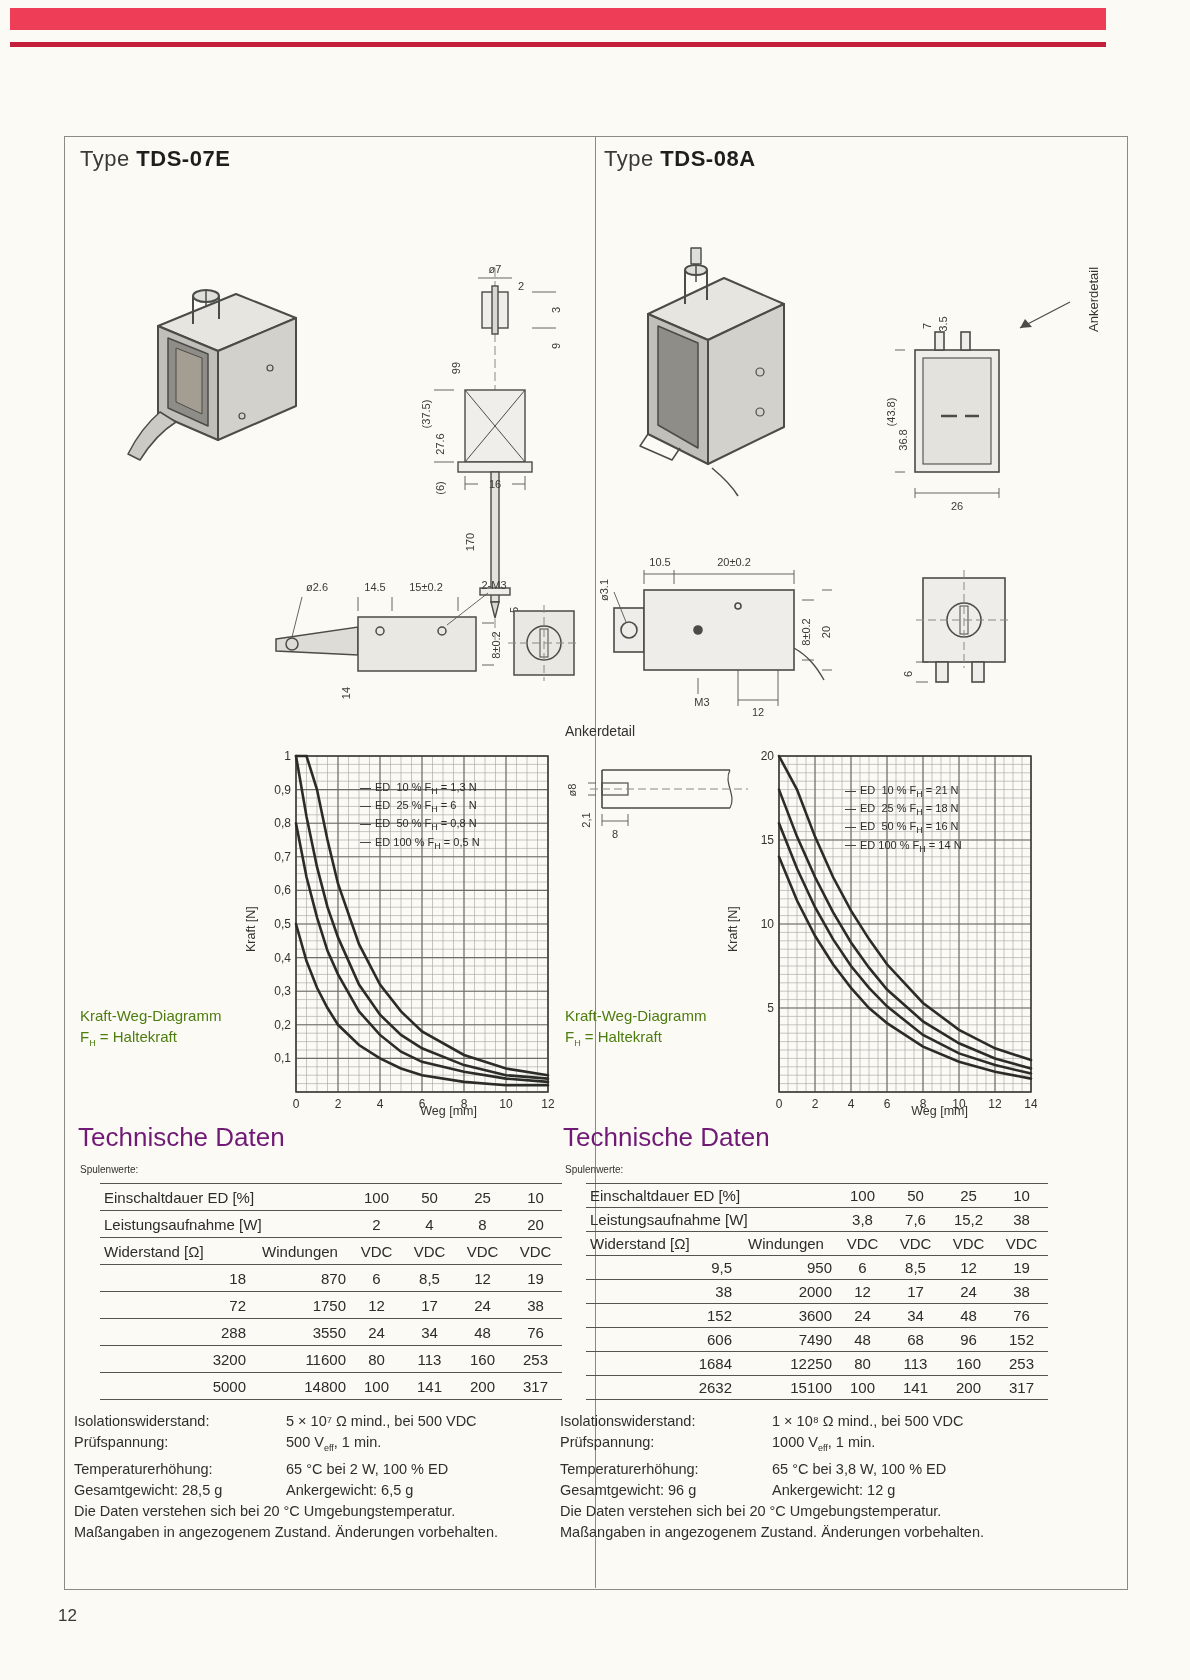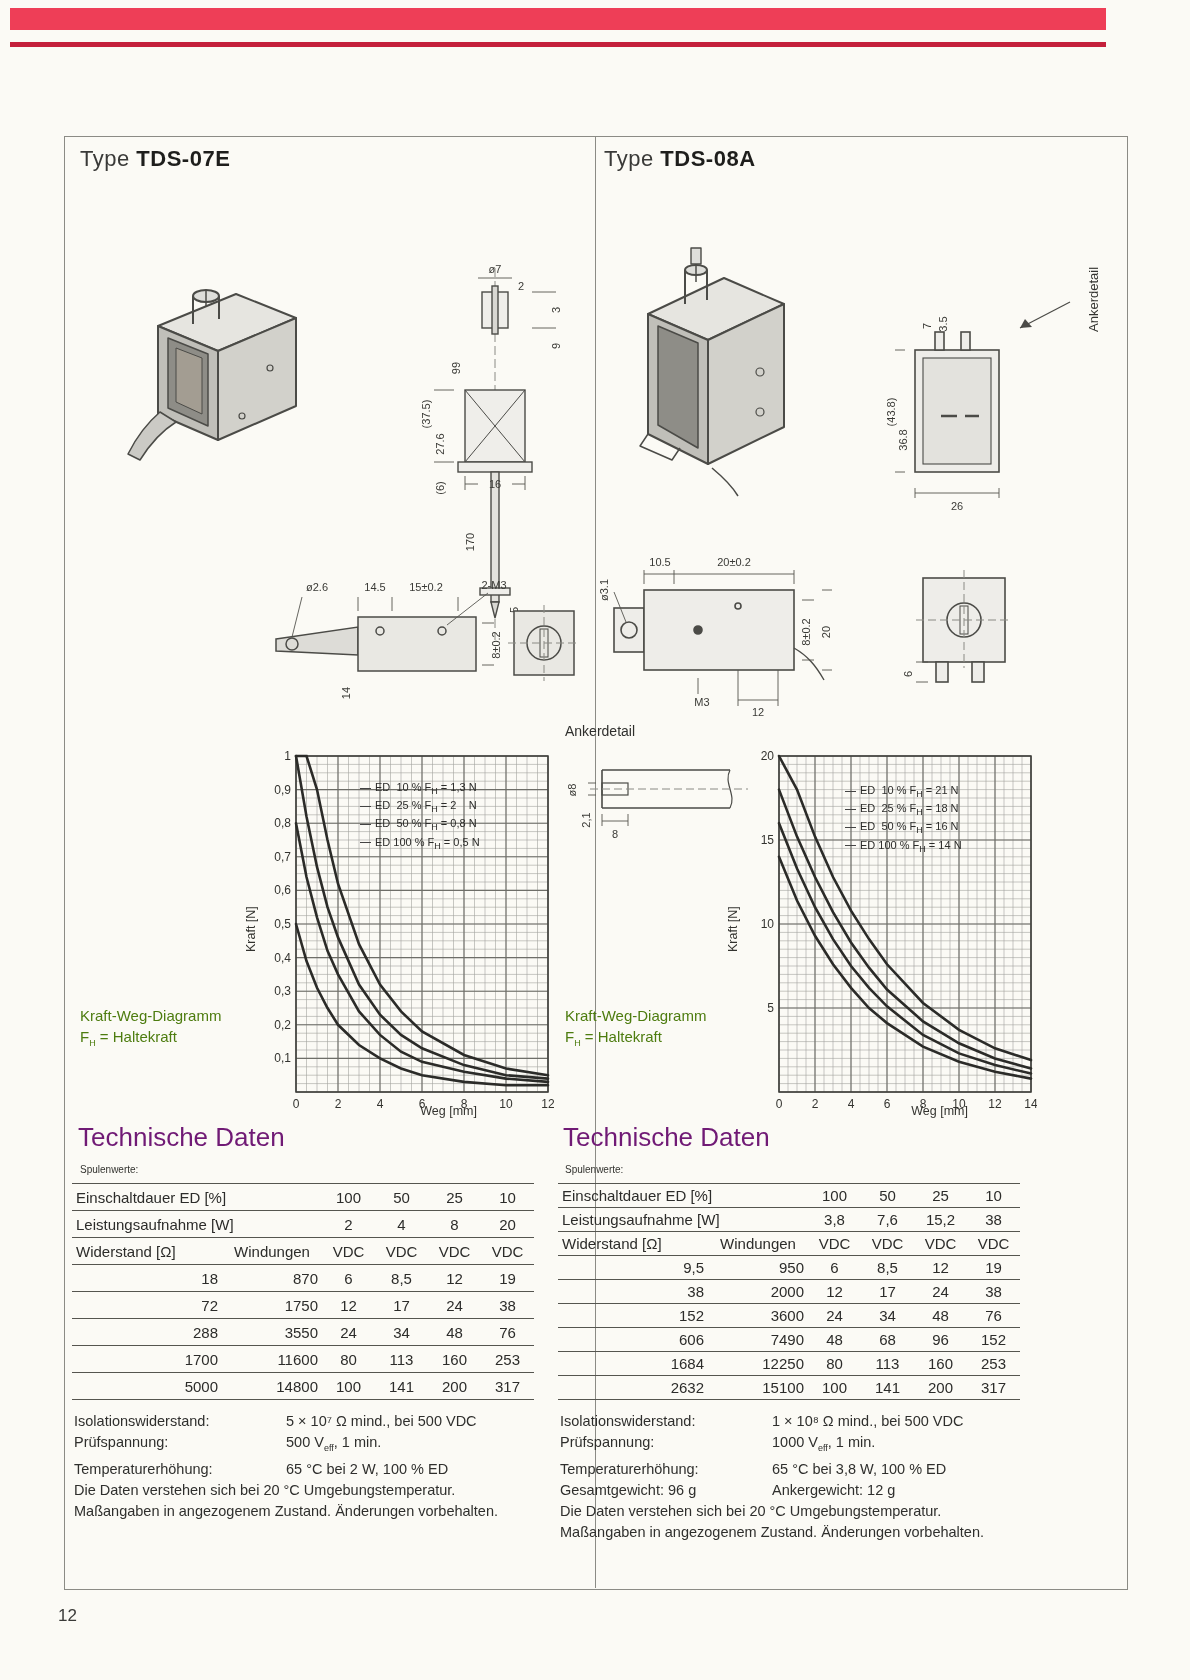--- a/index.html
+++ b/index.html
@@ -14,21 +14,21 @@
   .col-title .t-name{font-weight:bold;color:#1e1e1c;}
   .td-head{position:absolute;font-size:26px;color:#701a75;}
   .sub-head{position:absolute;font-size:10px;color:#33332f;}
   .caption{position:absolute;font-size:15px;line-height:21px;color:#4d7c0f;}
   .xlabel{position:absolute;font-size:12.5px;text-align:right;color:#33332f;}
   .ylabel{position:absolute;font-size:12.5px;color:#33332f;transform:rotate(-90deg);transform-origin:top left;width:90px;}
   .legend{position:absolute;font-size:11px;line-height:14px;color:#2c2c2a;}
   .lrow{white-space:pre;}
   .ltick{display:inline-block;width:11px;border-top:1.2px solid #444;margin-right:4px;vertical-align:middle;}
   sub{font-size:9px;}
-  .tbl{position:absolute;border-collapse:collapse;font-size:15px;color:#2c2c2a;border-bottom:1.5px solid #55554f;}
+  .tbl{position:absolute;border-collapse:collapse;font-size:15px;color:#2c2c2a;border-bottom:1.5px solid #55554f;margin-left:28px;}
   .tbl td{border-top:1px solid #55554f;padding:0 4px;}
   .t7 td{height:26px;}
   .t8 td{height:23px;}
   .lab,.h1{text-align:left;padding-left:4px;}
   .h2{text-align:center;}
   .num{text-align:center;}
   .c1{text-align:right;padding-right:34px;}
   .c2{text-align:right;padding-right:26px;}
   .footer{position:absolute;font-size:14.5px;line-height:21px;color:#2f2f2d;padding-top:6px;}
   .fl{display:inline-block;width:212px;}
@@ -241,21 +241,21 @@
       <text x="29" y="213.6" text-anchor="end" class="tick">0,4</text>
       <text x="29" y="180" text-anchor="end" class="tick">0,5</text>
       <text x="29" y="146.4" text-anchor="end" class="tick">0,6</text>
       <text x="29" y="112.80000000000001" text-anchor="end" class="tick">0,7</text>
       <text x="29" y="79.19999999999999" text-anchor="end" class="tick">0,8</text>
       <text x="29" y="45.599999999999966" text-anchor="end" class="tick">0,9</text>
       <text x="29" y="12" text-anchor="end" class="tick">1</text>
     </svg>
   <div class="legend" style="left:360px;top:780px;">
     <div class="lrow"><span class="ltick"></span><span>ED  10 % F</span><sub>H</sub><span> = 1,3 N</span></div>
-    <div class="lrow"><span class="ltick"></span><span>ED  25 % F</span><sub>H</sub><span> = 2    N</span></div>
+    <div class="lrow"><span class="ltick"></span><span>ED  25 % F</span><sub>H</sub><span> = 6    N</span></div>
     <div class="lrow"><span class="ltick"></span><span>ED  50 % F</span><sub>H</sub><span> = 0,8 N</span></div>
     <div class="lrow"><span class="ltick"></span><span>ED 100 % F</span><sub>H</sub><span> = 0,5 N</span></div>
   </div>
   <div class="xlabel" style="left:357px;top:1104px;width:120px;">Weg [mm]</div>
 
   <div class="caption" style="left:80px;top:1005px;">
     <div>Kraft-Weg-Diagramm</div>
     <div><span>F</span><sub>H</sub><span> = Haltekraft</span></div>
   </div>
 
@@ -312,21 +312,21 @@
         </tr>
       <tr>
           <td class="c1">288</td>
           <td class="c2">3550</td>
           <td class="num">24</td>
           <td class="num">34</td>
           <td class="num">48</td>
           <td class="num">76</td>
         </tr>
       <tr>
-          <td class="c1">1700</td>
+          <td class="c1">3200</td>
           <td class="c2">11600</td>
           <td class="num">80</td>
           <td class="num">113</td>
           <td class="num">160</td>
           <td class="num">253</td>
         </tr>
       <tr>
           <td class="c1">5000</td>
           <td class="c2">14800</td>
           <td class="num">100</td>
@@ -334,20 +334,21 @@
           <td class="num">200</td>
           <td class="num">317</td>
         </tr>
     </tbody>
   </table>
 
   <div class="footer" style="left:74px;top:1405px;width:460px;">
     <div class="frow"><span class="fl">Isolationswiderstand:</span><span class="fv">5 × 10⁷ Ω mind., bei 500 VDC</span></div>
     <div class="frow"><span class="fl">Prüfspannung:</span><span class="fv"><span>500 V</span><sub>eff</sub><span>, 1 min.</span></span></div>
     <div class="frow"><span class="fl">Temperaturerhöhung:</span><span class="fv">65 °C bei 2 W, 100 % ED</span></div>
+    <div class="frow"><span class="fl">Gesamtgewicht: 28,5 g</span><span class="fv">Ankergewicht: 6,5 g</span></div>
     <div class="fnote">Die Daten verstehen sich bei 20 °C Umgebungstemperatur.</div>
     <div class="fnote">Maßangaben in angezogenem Zustand. Änderungen vorbehalten.</div>
   </div>
 
   <div class="col-title" style="left:604px;top:146px;">
     <span class="t-pre">Type</span>
     <span class="t-name">TDS-08A</span>
   </div>
 
   <svg class="abs" style="left:612px;top:222px;" width="200" height="300" viewBox="0 0 200 300">

